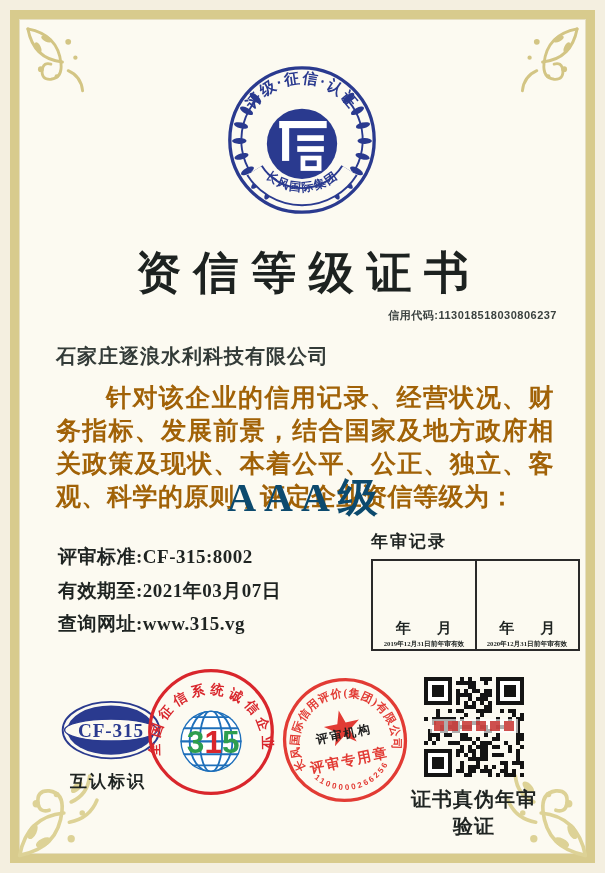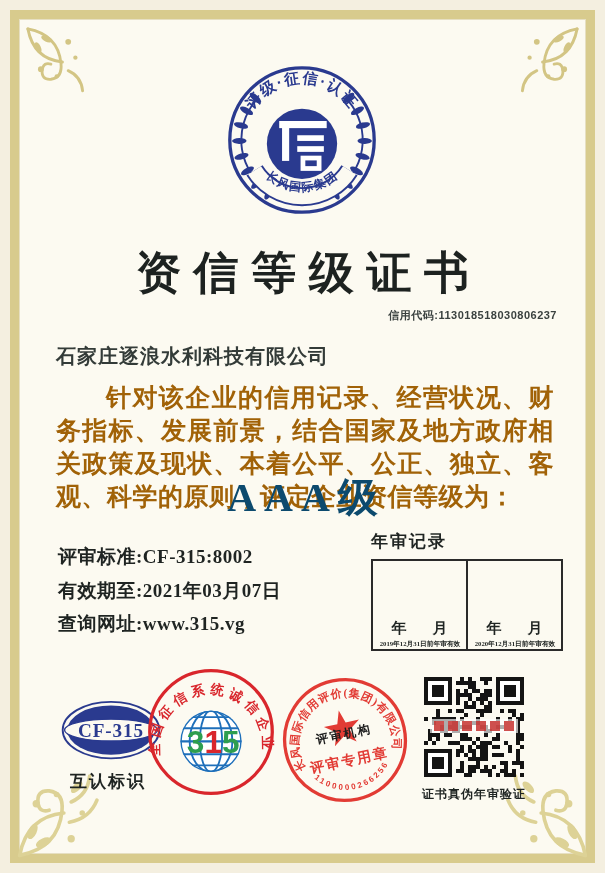--- a/index.html
+++ b/index.html
@@ -47,36 +47,36 @@
     line-height:33px;text-align:justify;text-indent:2em;letter-spacing:0.5px;margin:0;
   }
   .rating{
     position:absolute;left:0;right:0;top:470px;text-align:center;
     font-size:40px;font-weight:bold;color:#0c4a6e;
     letter-spacing:8px;text-indent:8px;
   }
   .details{position:absolute;left:58px;top:540px;font-size:19px;font-weight:bold;color:#1f2422;line-height:33.5px;letter-spacing:0.5px;}
   .details div{white-space:nowrap;}
 
-  .annual{position:absolute;left:371px;top:530px;width:192px;}
+  .annual{position:absolute;left:371px;top:530px;width:209px;}
   .annual-title{font-size:17px;font-weight:bold;color:#1f2422;letter-spacing:2px;margin-bottom:6px;}
   .annual-box{display:flex;border:2px solid #2a2a2a;height:88px;background:transparent;}
   .annual-cell{flex:1;display:flex;flex-direction:column;justify-content:flex-end;align-items:center;}
   .annual-cell + .annual-cell{border-left:2px solid #2a2a2a;}
   .ym{display:flex;gap:26px;font-size:15px;font-weight:bold;color:#1f2422;margin-bottom:1px;}
   .annual-note{font-size:7px;font-weight:bold;color:#1f2422;white-space:nowrap;line-height:10px;transform:scale(0.96);}
 
   .cf315{position:absolute;left:60px;top:700px;width:102px;height:62px;}
   .cf315-caption{position:absolute;left:44px;top:770px;width:102px;text-align:right;
     font-size:17px;font-weight:bold;color:#1f2422;letter-spacing:2px;}
   .globe{position:absolute;left:146px;top:667px;width:130px;height:130px;}
   .stamp{position:absolute;left:279px;top:674px;width:132px;height:132px;transform:rotate(-12deg);}
   .qr{position:absolute;left:424px;top:677px;width:100px;height:100px;}
   .qr-caption{position:absolute;left:408px;top:786px;width:132px;text-align:center;
-    font-size:12px;font-weight:bold;color:#1f2422;letter-spacing:1px;}
+    font-size:20px;font-weight:bold;color:#1f2422;letter-spacing:1px;}
 </style>
 </head>
 <body>
 
 <div class="page">
 
   <div class="frame-band"></div>
 
   <div class="corner tl">
     <svg width="72" height="72" viewBox="0 0 100 100">

